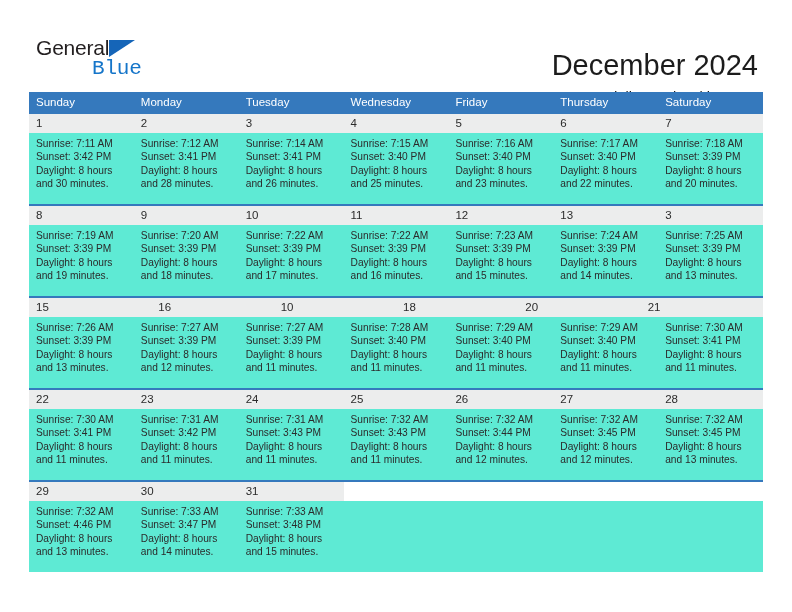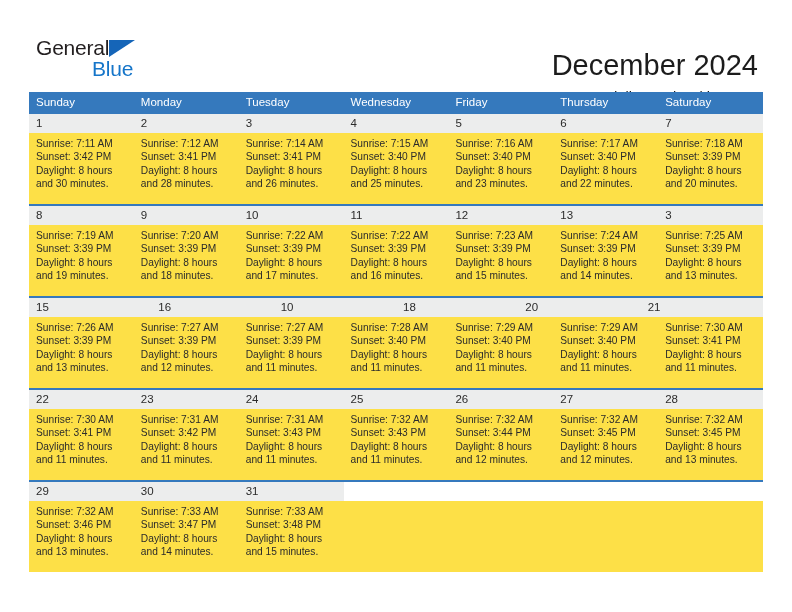--- a/index.html
+++ b/index.html
@@ -56,21 +56,21 @@
     border-left: 26px solid #1565b8;
     border-bottom: 17px solid transparent;
   }
   .logo-blue {
     position: absolute;
     left: 56px;
     top: 21px;
     font-size: 21px;
     letter-spacing: -0.2px;
     color: #1575c9;
-    font-family: Liberation Sans, sans-serif;
+    font-family: Liberation Mono, monospace;
   }
 
   .title-block {
     position: absolute;
     right: 34px;
     top: 48px;
     text-align: center;
   }
   .cal-title {
     font-size: 29px;
@@ -137,21 +137,21 @@
     white-space: nowrap;
   }
   .daynum.empty {
     background: #ffffff;
   }
 
   .week-body {
     display: flex;
     width: 100%;
     height: 71px;
-    background: #fde047;
+    background: #5eead4;
   }
   .daycell {
     flex: 1 1 0;
     padding: 4px 6px 0 7px;
     box-sizing: border-box;
     overflow: hidden;
   }
   .line {
     font-size: 10.2px;
     line-height: 13.4px;
@@ -420,21 +420,21 @@
         <div class="daynum">30</div>
         <div class="daynum">31</div>
         <div class="daynum empty"></div>
         <div class="daynum empty"></div>
         <div class="daynum empty"></div>
         <div class="daynum empty"></div>
       </div>
       <div class="week-body">
         <div class="daycell">
           <div class="line">Sunrise: 7:32 AM</div>
-          <div class="line">Sunset: 3:46 PM</div>
+          <div class="line">Sunset: 4:46 PM</div>
           <div class="line">Daylight: 8 hours</div>
           <div class="line">and 13 minutes.</div>
         </div>
         <div class="daycell">
           <div class="line">Sunrise: 7:33 AM</div>
           <div class="line">Sunset: 3:47 PM</div>
           <div class="line">Daylight: 8 hours</div>
           <div class="line">and 14 minutes.</div>
         </div>
         <div class="daycell">

